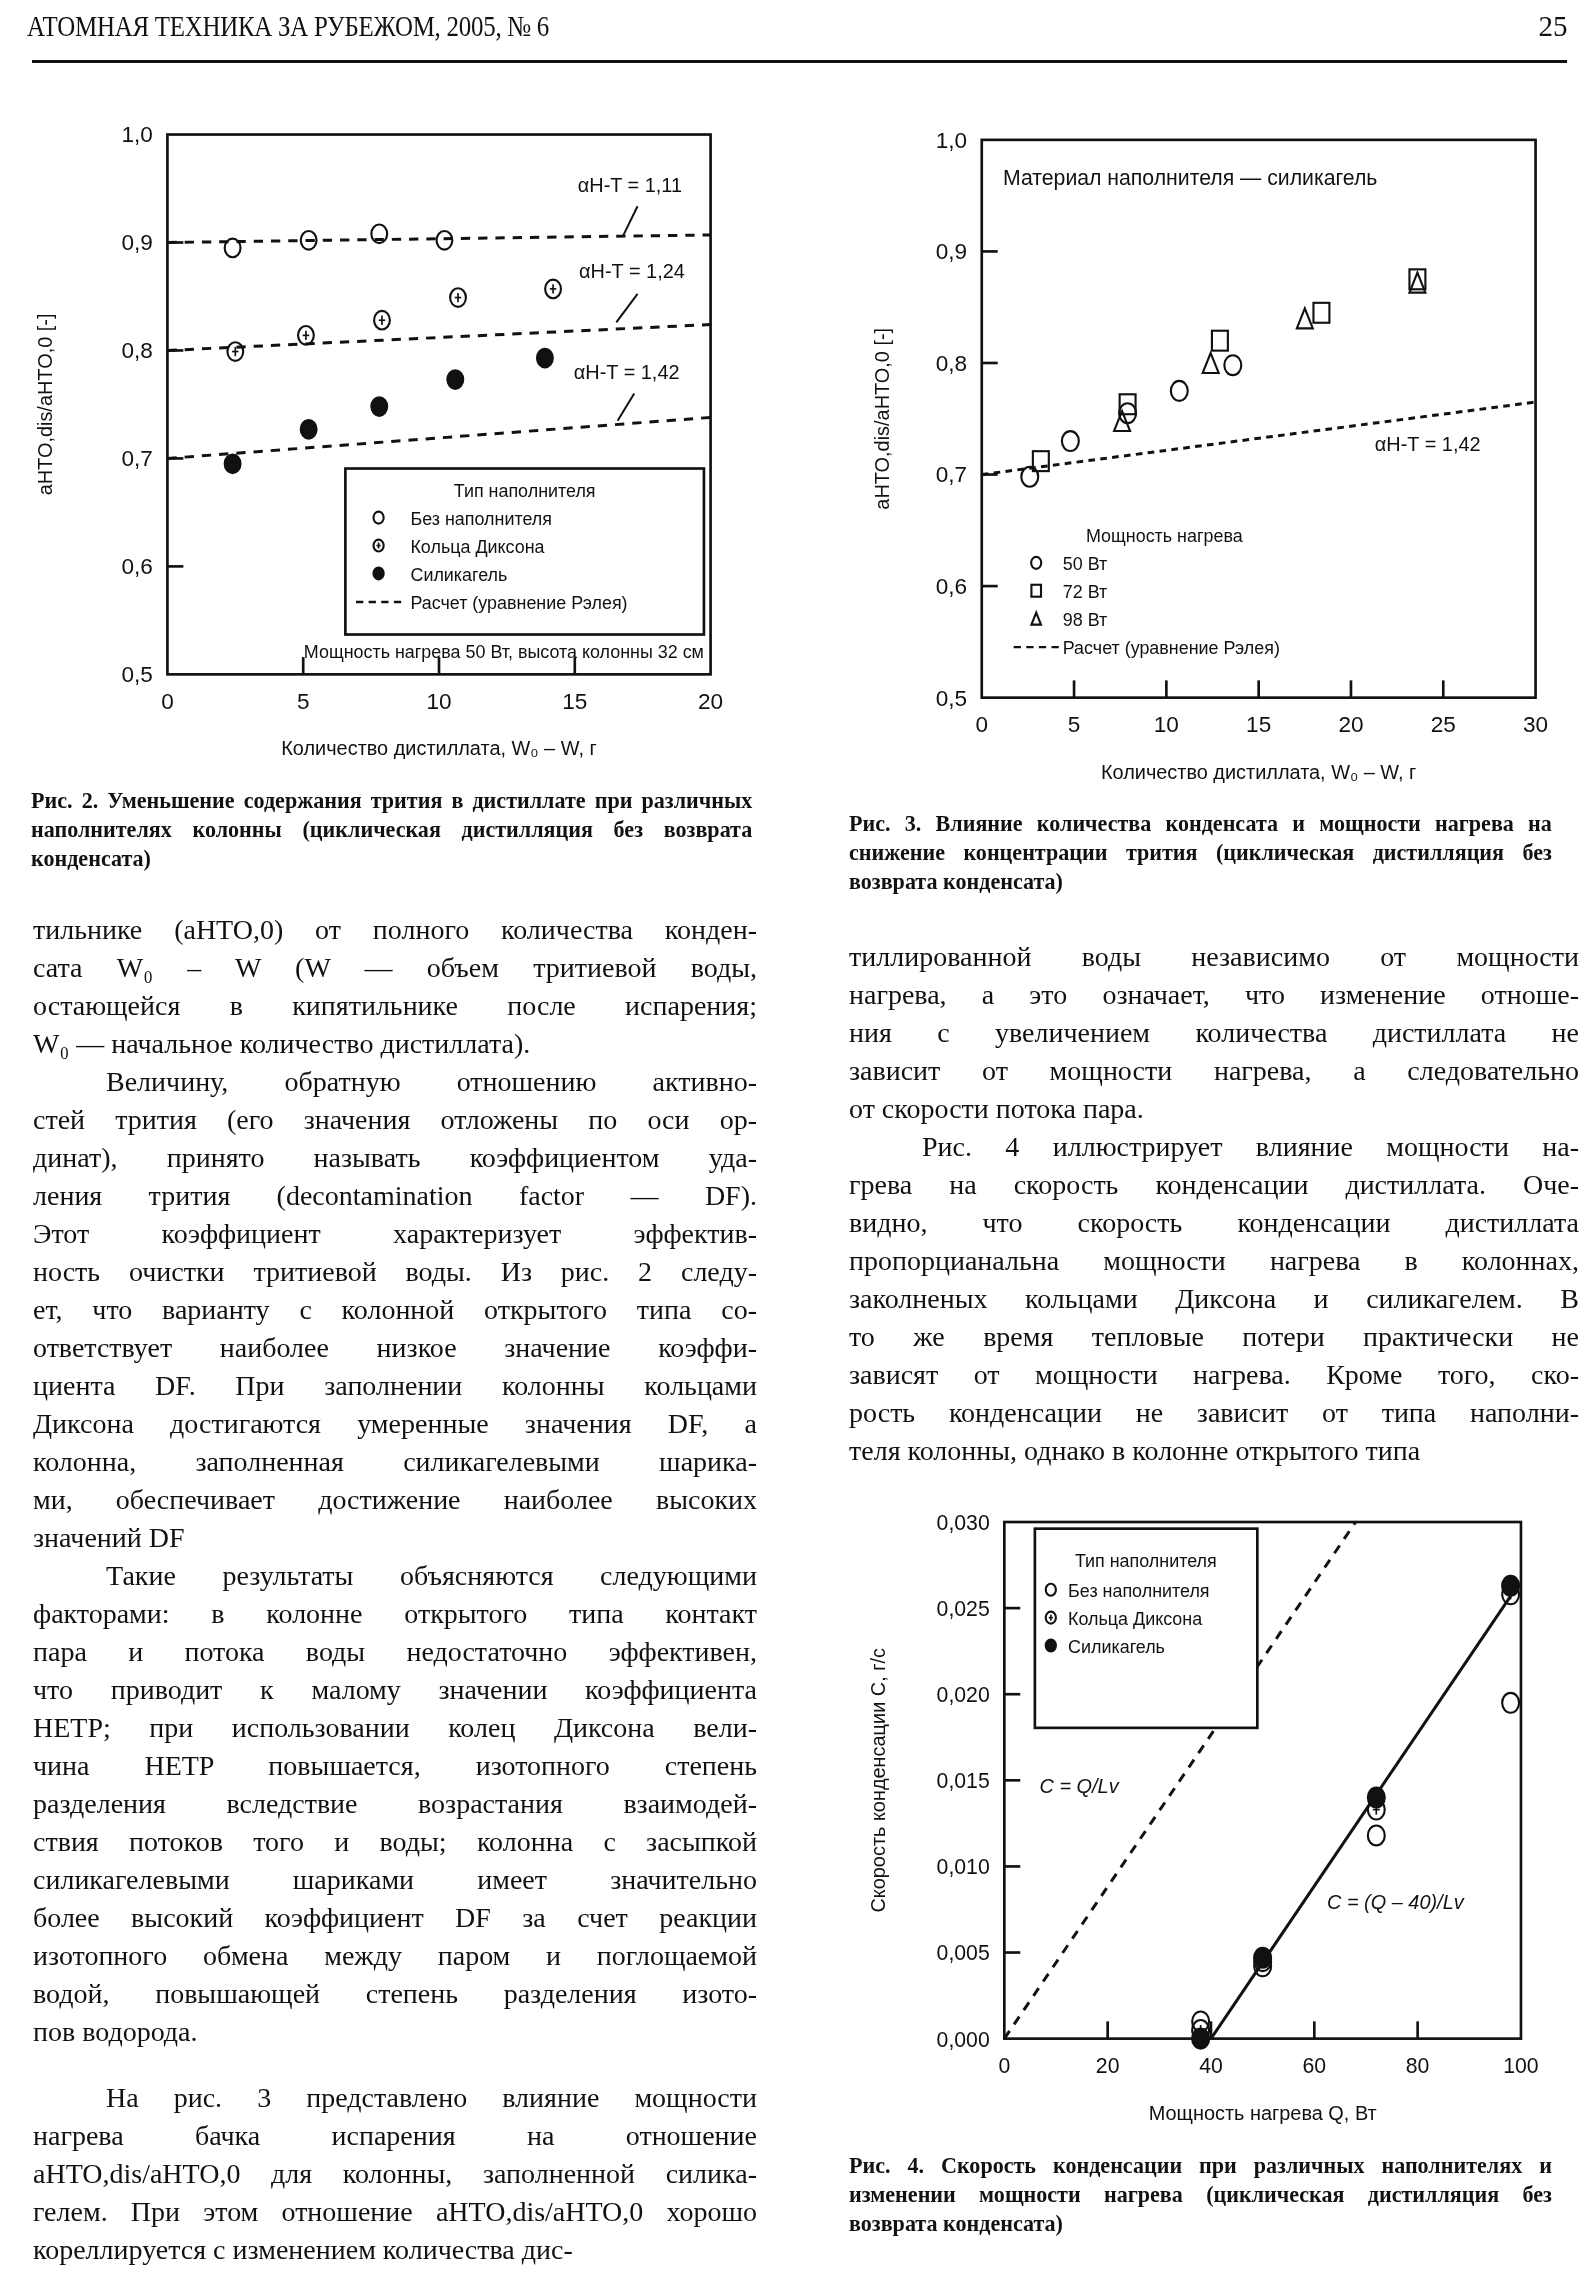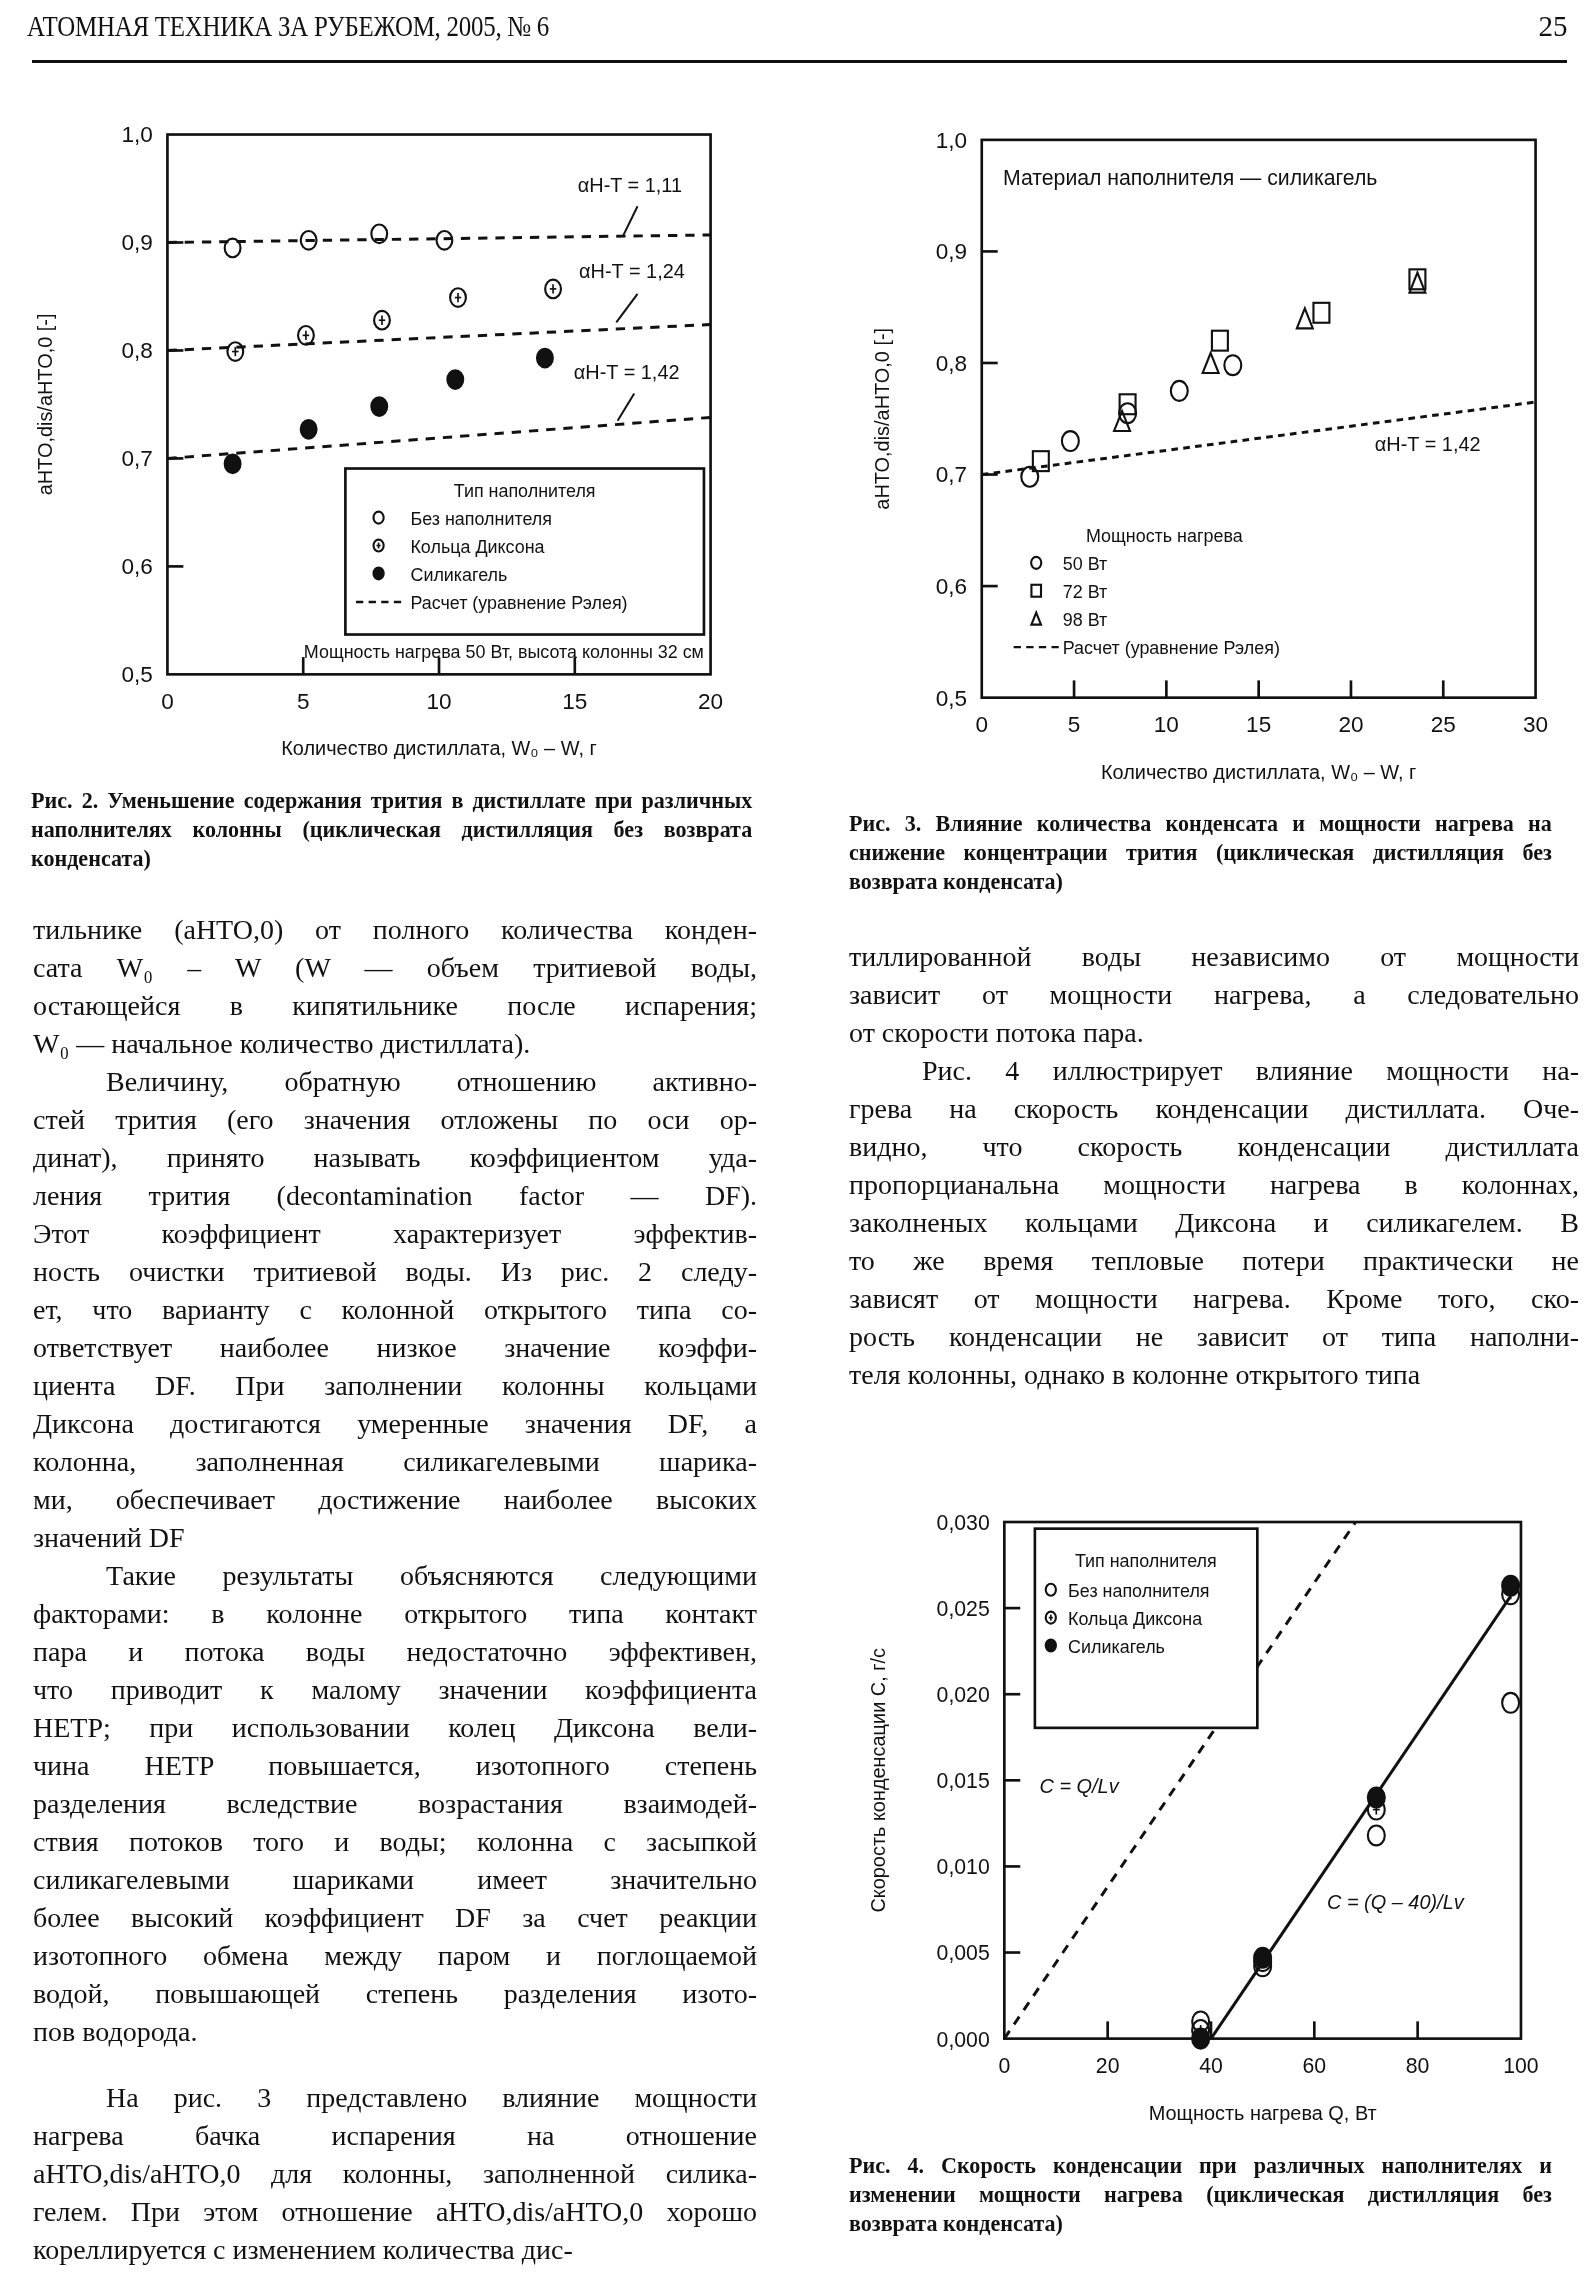--- a/index.html
+++ b/index.html
@@ -355,20 +355,22 @@
       <span class="line" style="padding-left: 73px; margin-top: 28px;">На рис. 3 представлено влияние мощности</span>
       <span class="line">нагрева бачка испарения на отношение</span>
       <span class="line">aHTO,dis/aHTO,0 для колонны, заполненной силика-</span>
       <span class="line">гелем. При этом отношение aHTO,dis/aHTO,0 хорошо</span>
       <span class="line last">кореллируется с изменением количества дис-</span>
     </p>
   </div>
 <div class="col" id="right-col" style="left:849px;top:938px;width:730px;">
     <p>
       <span class="line">тиллированной воды независимо от мощности</span>
+      <span class="line">нагрева, а это означает, что изменение отноше-</span>
+      <span class="line">ния с увеличением количества дистиллата не</span>
       <span class="line">зависит от мощности нагрева, а следовательно</span>
       <span class="line last">от скорости потока пара.</span>
     </p>
     <p class="indent" style="text-indent: 0px;">
       <span class="line" style="padding-left: 73px;">Рис. 4 иллюстрирует влияние мощности на-</span>
       <span class="line">грева на скорость конденсации дистиллата. Оче-</span>
       <span class="line">видно, что скорость конденсации дистиллата</span>
       <span class="line">пропорцианальна мощности нагрева в колоннах,</span>
       <span class="line">заколненых кольцами Диксона и силикагелем. В</span>
       <span class="line">то же время тепловые потери практически не</span>

